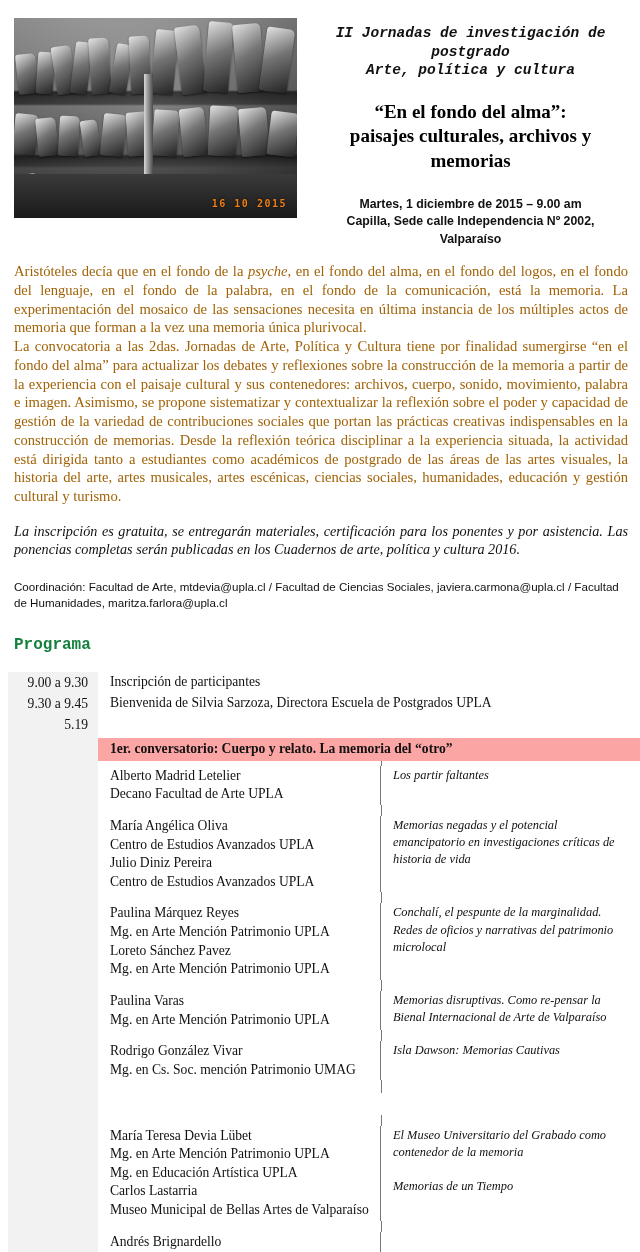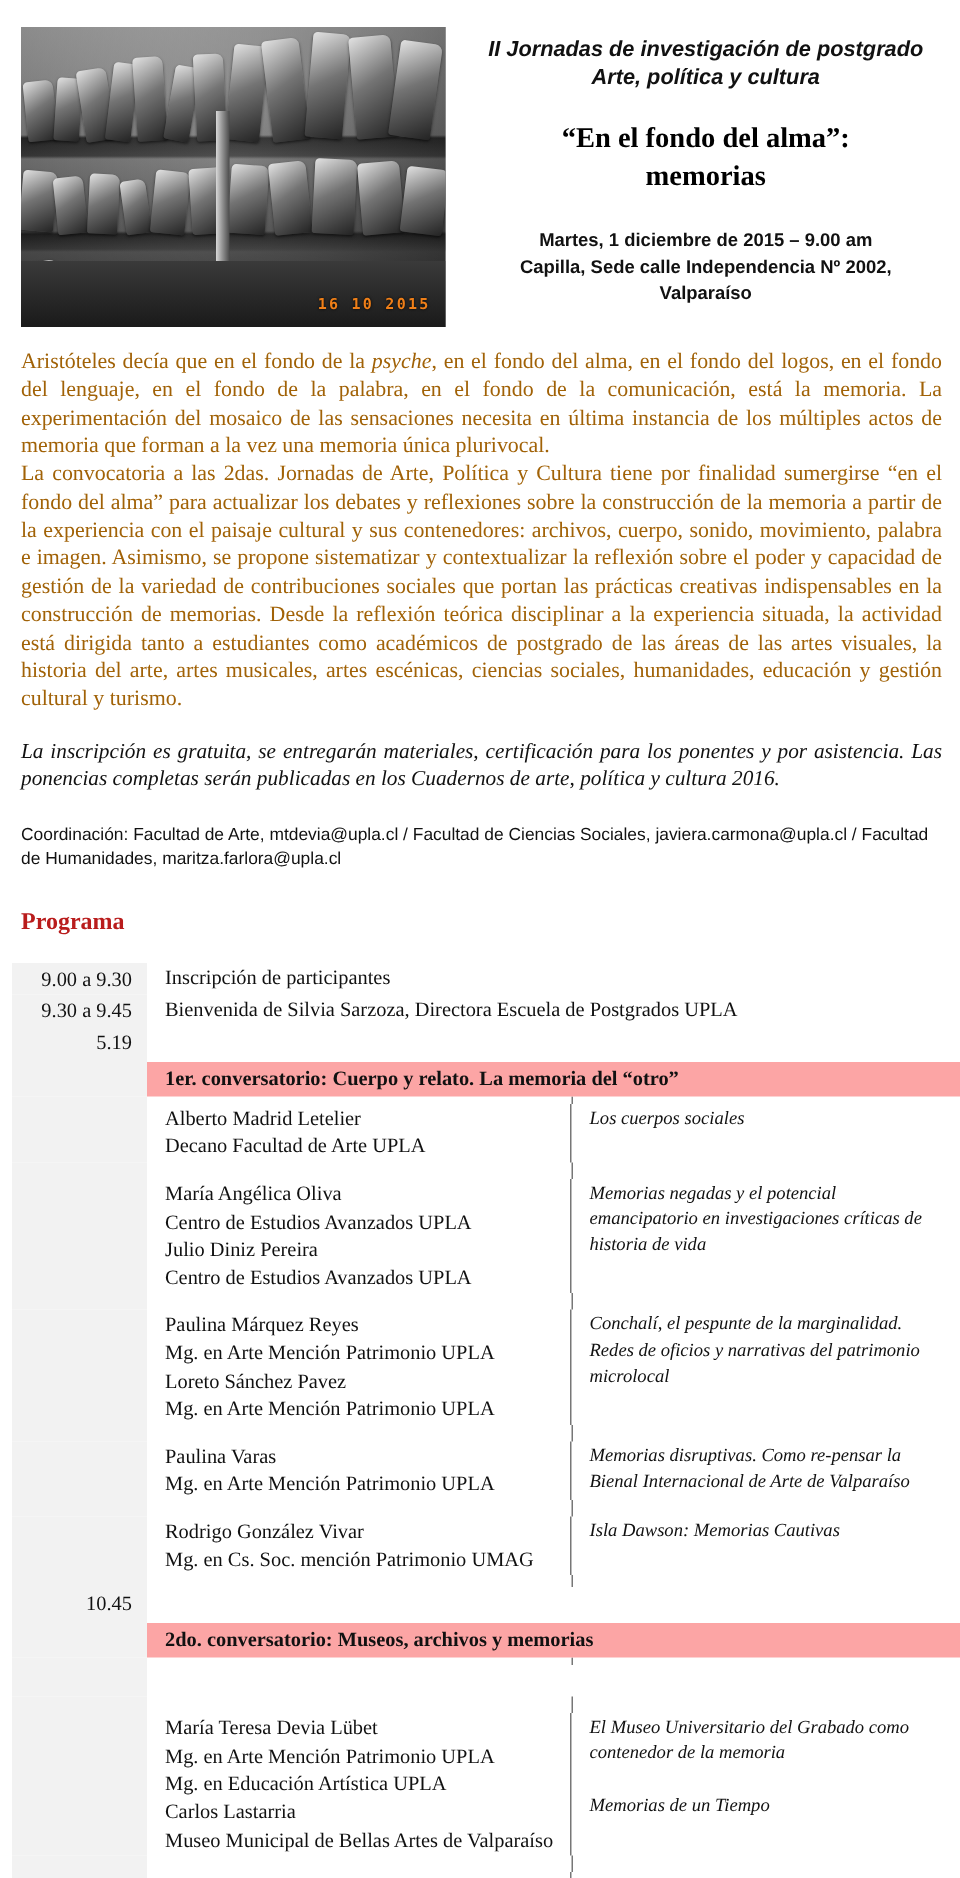--- a/index.html
+++ b/index.html
@@ -87,20 +87,21 @@
     text-align: center;
     font-family: "Liberation Sans", "DejaVu Sans", sans-serif;
   }
   .jornadas {
     font-style: italic;
     font-size: 14.5px;
     line-height: 1.28;
     font-weight: 600;
     margin-top: 6px;
     color: #111;
+    font-family: Liberation Mono, monospace;
   }
   .main-title {
     font-family: "Liberation Serif", "DejaVu Serif", serif;
     font-weight: bold;
     font-size: 19px;
     line-height: 1.3;
     margin-top: 20px;
     color: #000;
   }
   .event-meta {
@@ -141,21 +142,22 @@
     font-size: 11.6px;
     line-height: 1.42;
     color: #111;
   }
 
   .programa-title {
     padding: 0 12px 0 14px;
     margin-top: 24px;
     font-weight: bold;
     font-size: 16px;
-    color: #b91c1c;
+    color: #15803d;
+    font-family: Liberation Mono, monospace;
   }
 
   
   .program {
     margin-top: 18px;
     position: relative;
     padding-bottom: 10px;
   }
   .prow {
     display: flex;
@@ -283,20 +285,21 @@
     <div class="photo-date">16 10 2015</div>
   </div>
 
   <div class="header-text">
     <div class="jornadas">
       <div>II Jornadas de investigación de postgrado</div>
       <div>Arte, política y cultura</div>
     </div>
     <div class="main-title">
       <div>“En el fondo del alma”:</div>
+      <div>paisajes culturales, archivos y</div>
       <div>memorias</div>
     </div>
     <div class="event-meta">
       <div>Martes, 1 diciembre de 2015 – 9.00 am</div>
       <div>Capilla, Sede calle Independencia Nº 2002,</div>
       <div>Valparaíso</div>
     </div>
   </div>
 </div>
 
@@ -335,21 +338,21 @@
       <div class="time-col" style="height: 5px; padding: 0px;">&nbsp;</div>
       <div class="rule-holder">
         <div class="rule-left"></div>
         <div class="rule-right"></div>
       </div>
     </div>
     <div class="prow entry">
       <div class="time-col">&nbsp;</div>
       <div class="body-col">
         <div class="names-col">Alberto Madrid Letelier<br>Decano Facultad de Arte UPLA</div>
-        <div class="talks-col">Los cuerpos sociales</div>
+        <div class="talks-col">Los partir faltantes</div>
       </div>
     </div>
     <div class="spacer-rule">
       <div class="time-col" style="height: 11px; padding: 0px;">&nbsp;</div>
       <div class="rule-holder">
         <div class="rule-left"></div>
         <div class="rule-right"></div>
       </div>
     </div>
     <div class="prow entry">
@@ -401,27 +404,20 @@
         <div class="talks-col">Isla Dawson: Memorias Cautivas</div>
       </div>
     </div>
     <div class="spacer-rule">
       <div class="time-col" style="height: 8px; padding: 0px;">&nbsp;</div>
       <div class="rule-holder">
         <div class="rule-left"></div>
         <div class="rule-right"></div>
       </div>
     </div>
-    <div class="prow section">
-      <div class="time-col">10.45</div>
-      <div class="body-col">
-        <div class="names-col">2do. conversatorio: Museos, archivos y memorias</div>
-        <div class="talks-col"></div>
-      </div>
-    </div>
     <div class="spacer-rule">
       <div class="time-col" style="height: 5px; padding: 0px;">&nbsp;</div>
       <div class="rule-holder">
         <div class="rule-left"></div>
         <div class="rule-right"></div>
       </div>
     </div>
     <div class="prow entry">
       <div class="time-col">&nbsp;</div>
     </div>

